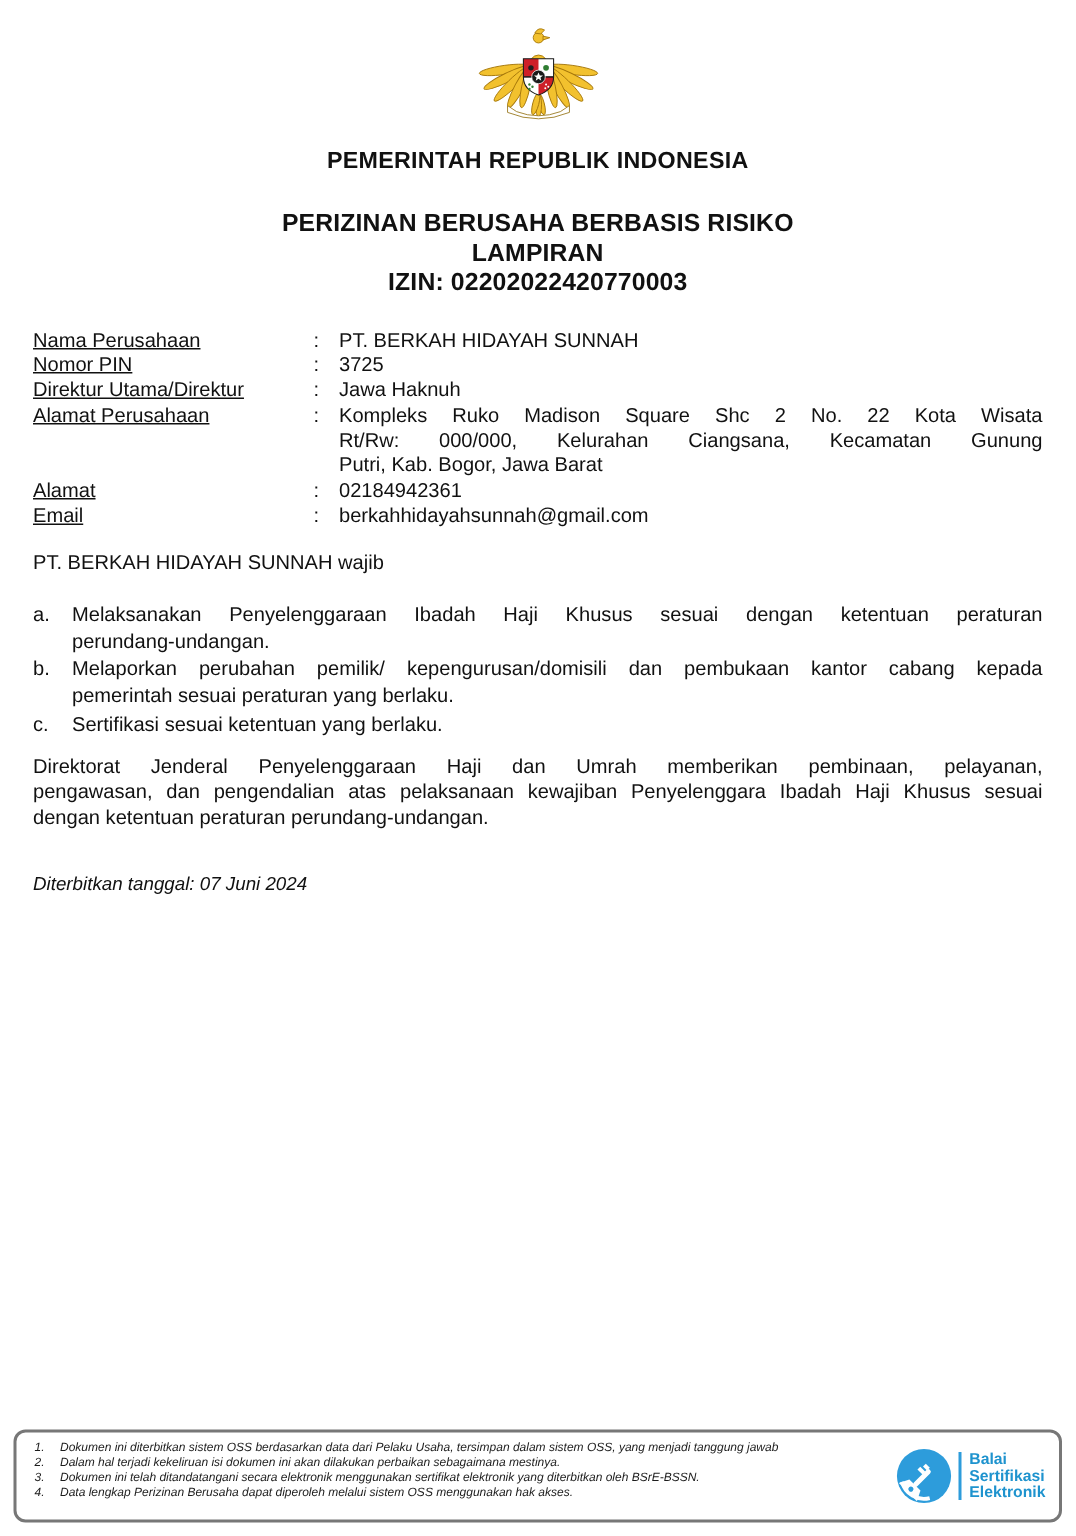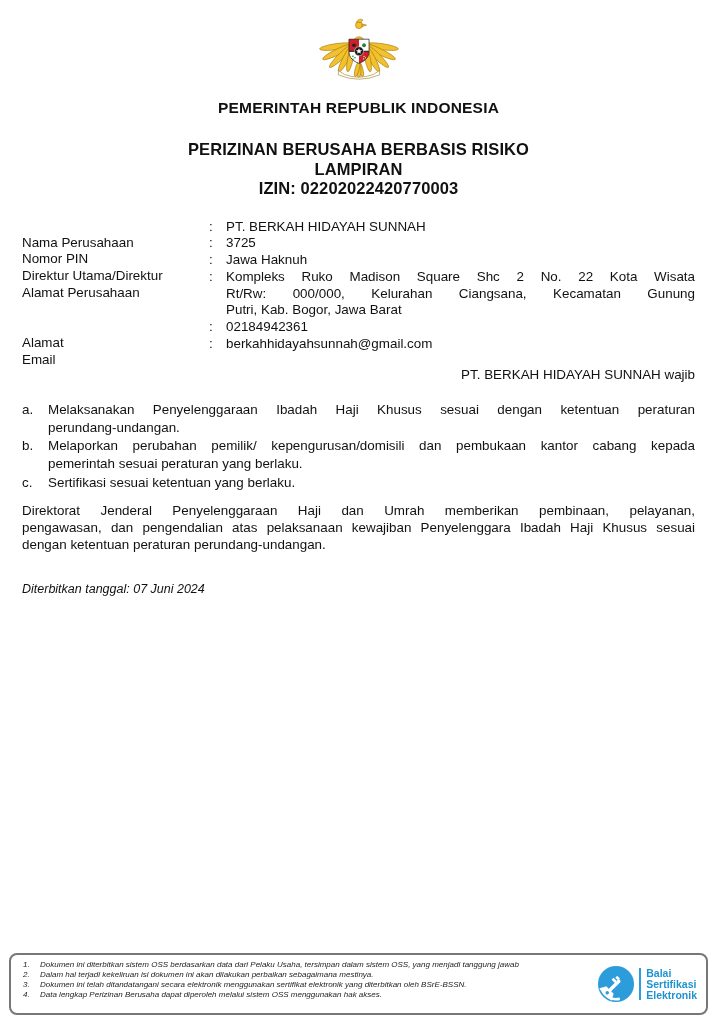--- a/index.html
+++ b/index.html
@@ -7,25 +7,25 @@
     position:relative;width:709px;height:1024px;margin:0 auto;background:#ffffff;
     font-family:"Liberation Sans", sans-serif;color:#111;overflow:hidden;
   }
   .content{padding:0 18px;}
   .emblem{display:block;margin:8px auto 0;width:86px;height:78px;}
   .gov-title{margin-top:12px;text-align:center;font-weight:700;font-size:15.5px;line-height:19px;letter-spacing:.2px;}
   .doc-title{margin-top:23px;text-align:center;font-weight:700;font-size:16.5px;line-height:19.5px;letter-spacing:.1px;}
   .intro{margin:36px 0 0;font-size:13.4px;line-height:17px;}
   .fields{margin-top:20px;font-size:13.4px;line-height:16.8px;}
   .frow{position:relative;padding-left:204px;}
-  .flabel{position:absolute;left:0;top:16px;white-space:nowrap;}
+  .flabel{position:absolute;left:0;top:0;white-space:nowrap;text-decoration:underline;}
   .fcolon{position:absolute;left:187px;top:0;}
   .fvalue,.fline,.obline,.cline,.nline{display:block;}
   .jl{text-align:justify;text-align-last:justify;}
-  .wajib{margin-top:13px;font-size:13.4px;line-height:17px;text-align:right;}
+  .wajib{margin-top:13px;font-size:13.4px;line-height:17px;}
   .oblist{margin-top:18px;font-size:13.4px;line-height:18.2px;}
   .obrow{position:relative;padding-left:26px;}
   .obmark{position:absolute;left:0;top:0;}
   .closing{margin-top:10px;font-size:13.4px;line-height:17px;}
   .issued{margin-top:28px;font-size:12.5px;font-style:italic;line-height:16px;}
   .footer-box{
     position:absolute;left:5px;right:5px;top:953px;height:62px;box-sizing:border-box;
     border:2px solid #777;border-radius:8px;background:#fff;
   }
   .notes{position:absolute;left:12px;top:5px;width:560px;font-size:8px;font-style:italic;line-height:10px;color:#1c1c1c;}

